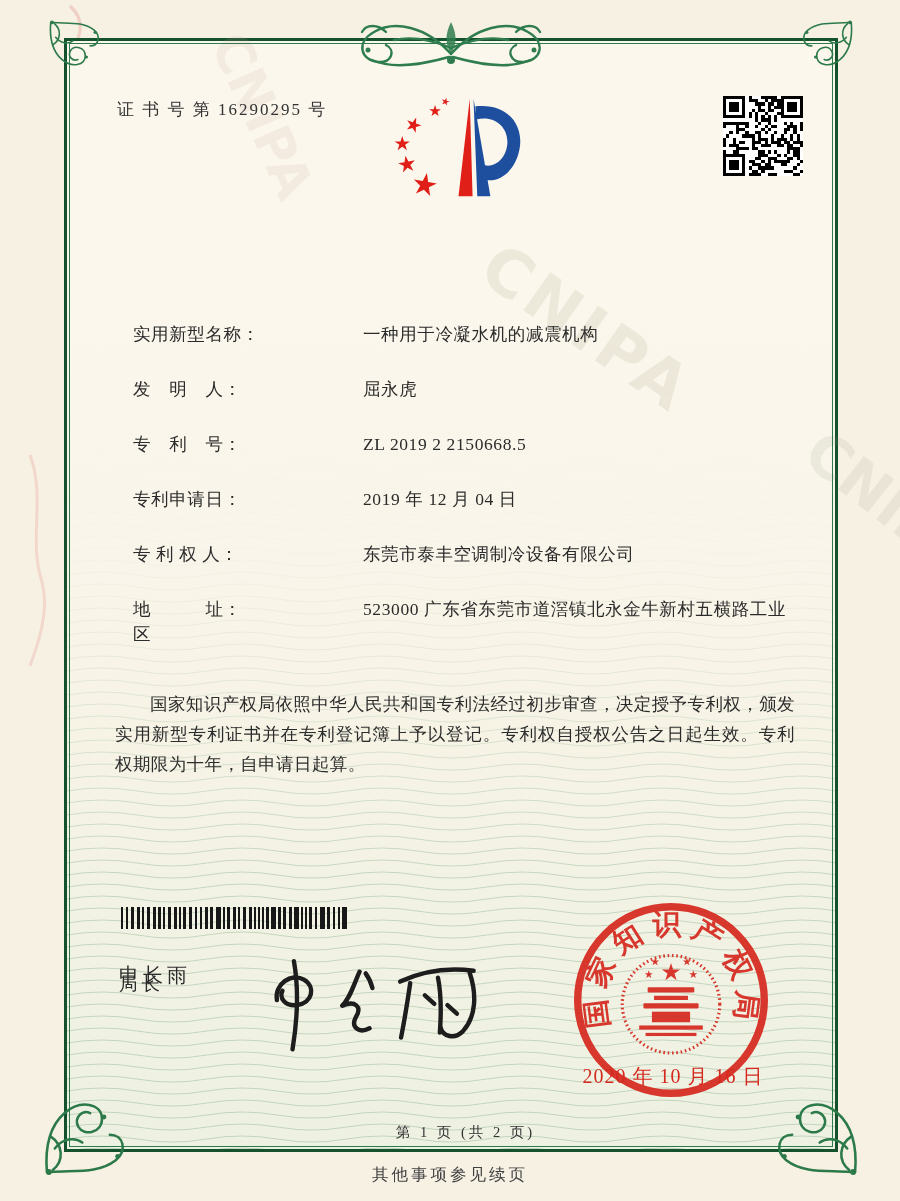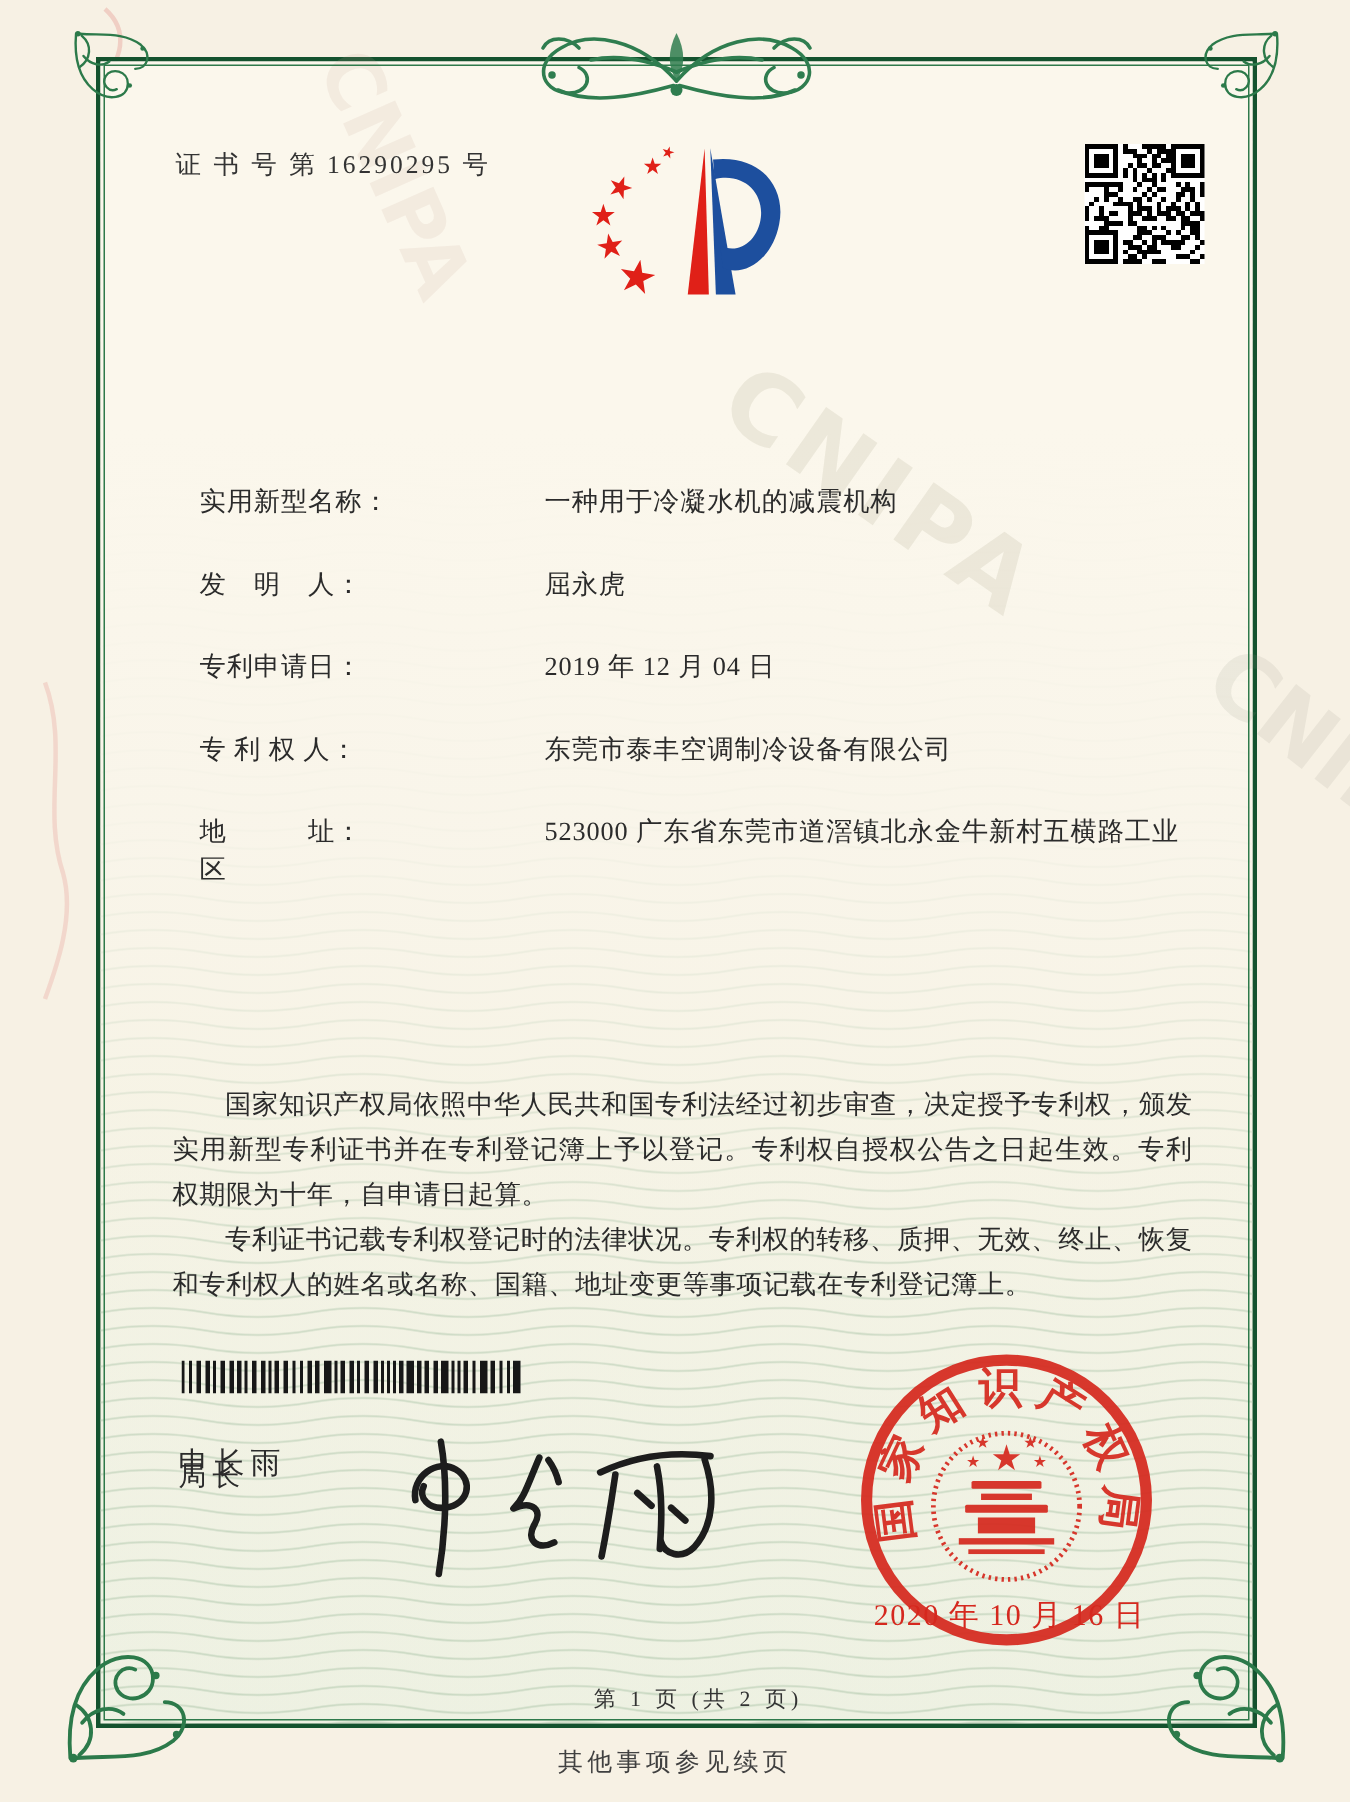--- a/index.html
+++ b/index.html
@@ -34,21 +34,21 @@
   .qr{position:absolute;left:656px;top:55px;}
   .title{position:absolute;left:0;right:0;top:166px;text-align:center;font-size:45px;font-weight:700;
          letter-spacing:9px;color:#1c1c1c;}
   
   .fields{position:absolute;left:66px;right:42px;top:281px;font-size:17.5px;letter-spacing:0.6px;}
   .fld{height:55px;position:relative;line-height:25px;}
   .fld-label{display:inline-block;width:230px;white-space:pre;}
   .pair2{position:absolute;left:338px;top:0;}
   
   .paras{position:absolute;left:48px;right:40px;top:648px;font-size:17.5px;line-height:30px;
-         text-align:justify;letter-spacing:0.4px;margin-top:32px;}
+         text-align:justify;letter-spacing:0.4px;}
   .paras p{margin:0;text-indent:2em;}
   
   .barcode{position:absolute;left:54px;top:866px;z-index:4;}
   .director-title{position:absolute;left:52px;top:930px;font-size:18.5px;letter-spacing:4px;z-index:4;}
   .director-name{position:absolute;left:52px;top:921px;font-size:20px;letter-spacing:4px;z-index:4;}
   .signature{position:absolute;left:182px;top:902px;transform:rotate(-3deg);z-index:4;}
   .seal{position:absolute;left:498px;top:853px;opacity:0.93;z-index:4;mix-blend-mode:multiply;}
   .seal-date{position:absolute;left:486px;top:1022px;width:240px;text-align:center;font-size:20px;
              color:#d5281e;letter-spacing:1px;z-index:5;}
   .page-foot{position:absolute;left:0;right:0;top:1082px;text-align:center;font-size:14.5px;
@@ -453,33 +453,35 @@
 
 
       <div class="fields">
         <div class="fld">
           <span class="fld-label">实用新型名称：</span><span>一种用于冷凝水机的减震机构</span>
         </div>
         <div class="fld">
           <span class="fld-label">发　明　人：</span><span>屈永虎</span>
         </div>
         <div class="fld">
+          <span class="fld-label">专　利　号：</span><span>ZL 2019 2 2150668.5</span>
+        </div>
+        <div class="fld">
           <span class="fld-label">专利申请日：</span><span>2019 年 12 月 04 日</span>
         </div>
         <div class="fld">
           <span class="fld-label">专 利 权 人：</span><span>东莞市泰丰空调制冷设备有限公司</span>
         </div>
         <div class="fld">
           <span class="fld-label">地　　　址：</span><span>523000 广东省东莞市道滘镇北永金牛新村五横路工业区</span>
         </div>
       </div>
 
       <div class="paras">
         <p>国家知识产权局依照中华人民共和国专利法经过初步审查，决定授予专利权，颁发实用新型专利证书并在专利登记簿上予以登记。专利权自授权公告之日起生效。专利权期限为十年，自申请日起算。</p>
-        <p>专利证书记载专利权登记时的法律状况。专利权的转移、质押、无效、终止、恢复和专利权人的姓名或名称、国籍、地址变更等事项记载在专利登记簿上。</p>
       </div>
 
       <svg class="barcode" id="bcsvg" width="232" height="22" viewBox="0 0 232 22" preserveAspectRatio="none" fill="#171717">
           <rect x="0" y="0" width="2" height="22"></rect>
           <rect x="5" y="0" width="2" height="22"></rect>
           <rect x="10" y="0" width="3" height="22"></rect>
           <rect x="16" y="0" width="3" height="22"></rect>
           <rect x="21" y="0" width="2" height="22"></rect>
           <rect x="26" y="0" width="3" height="22"></rect>
           <rect x="32" y="0" width="3" height="22"></rect>

